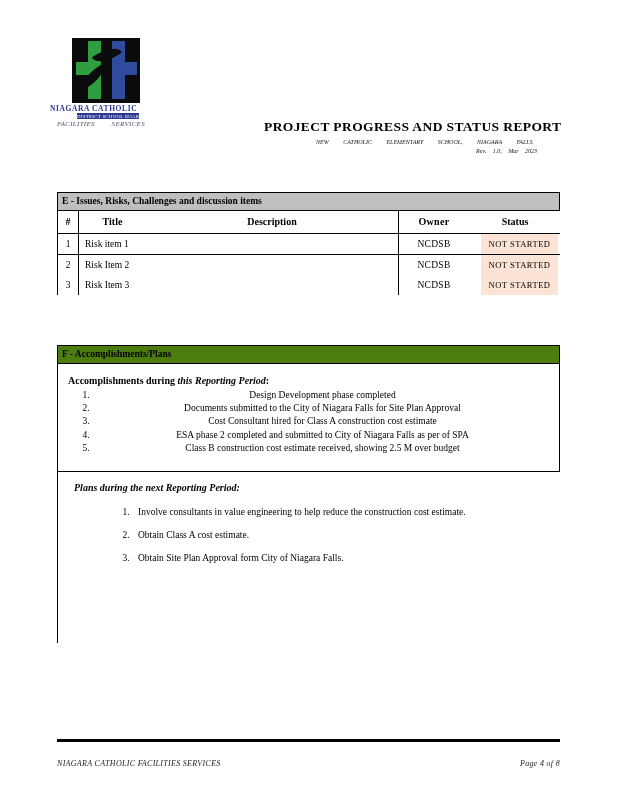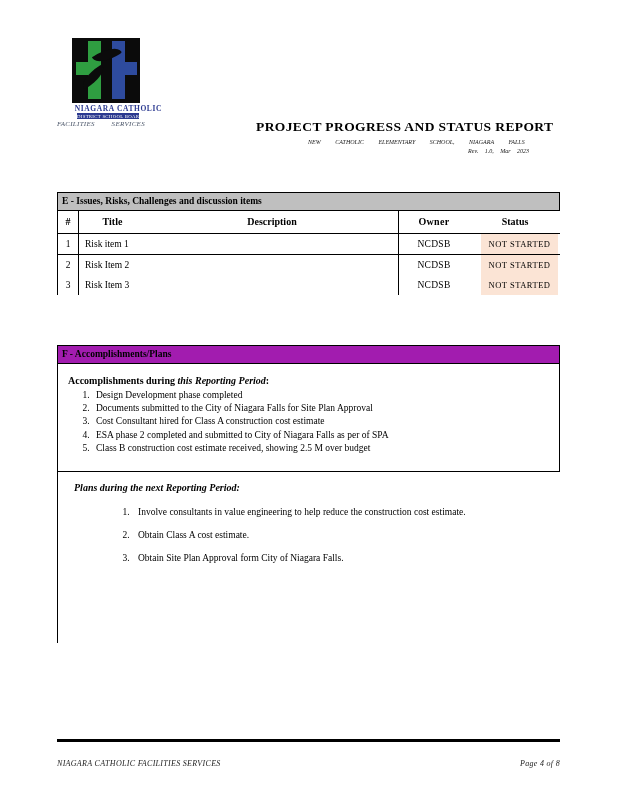--- a/index.html
+++ b/index.html
@@ -9,29 +9,29 @@
   
   .logo-square{position:absolute;left:72px;top:38px;width:68px;height:65px;background:#0b0b0b;}
   .cross{position:absolute;}
   .cross.gv{left:16px;top:3px;width:13px;height:58px;}
   .cross.gh{left:4px;top:24px;width:25px;height:13px;}
   .cross.bv{left:40px;top:3px;width:13px;height:58px;}
   .cross.bh{left:40px;top:24px;width:25px;height:13px;}
   .leaf{position:absolute;background:#0b0b0b;}
   .leaf.l1{left:21px;top:11px;width:28px;height:12px;border-radius:0 100% 10% 100%;transform:rotate(-32deg);}
   .leaf.l2{left:7px;top:33px;width:28px;height:12px;border-radius:100% 0 100% 10%;transform:rotate(-32deg);}
-  .logo-name{position:absolute;left:50px;top:104px;width:112px;text-align:right;
+  .logo-name{position:absolute;left:50px;top:104px;width:112px;text-align:left;
              font-size:7.5px;font-weight:bold;color:#2b3990;letter-spacing:0.6px;white-space:nowrap;}
   .logo-board{position:absolute;left:77px;top:113px;width:62px;background:#2b3990;color:#fff;
               font-size:4.8px;text-align:center;padding:0.5px 0;letter-spacing:0.3px;white-space:nowrap;}
   .logo-sub{position:absolute;left:57px;top:120px;width:88px;display:flex;justify-content:space-between;
             font-style:italic;font-size:7px;color:#4a5568;letter-spacing:0.3px;}
 
   
-  .title-block{position:absolute;left:256px;top:119px;width:290px;}
+  .title-block{position:absolute;left:264px;top:119px;width:290px;}
   .doc-title{font-size:13.5px;font-weight:bold;text-align:center;letter-spacing:0.4px;white-space:nowrap;margin:0;}
   .doc-subtitle{margin:4px 0 0 52px;width:224px;font-size:6px;font-style:italic;word-spacing:13px;
                 white-space:nowrap;color:#1a1a1a;}
   .doc-rev{margin:3px 17px 0 0;text-align:right;font-size:6px;font-style:italic;word-spacing:5px;color:#1a1a1a;}
 
   
   .sec-bar{position:absolute;left:57px;width:503px;height:19px;box-sizing:border-box;
            border:1px solid #000;font-size:9.5px;font-weight:bold;line-height:17px;padding-left:4px;}
   .sec-bar.e{top:192px;}
   .sec-bar.f{top:345px;}
@@ -53,21 +53,21 @@
                font-size:8.5px;letter-spacing:0.5px;margin-left:12px;}
   .e-row.head .c-status{display:block;text-align:center;}
 
   
   .acc-box{position:absolute;left:57px;top:364px;width:503px;height:108px;box-sizing:border-box;
            border-left:1px solid #000;border-right:1px solid #000;border-bottom:1px solid #000;
            padding:6px 10px 0 10px;}
   .acc-heading{font-size:10px;font-weight:bold;margin:5px 0 3px 0;}
   .acc-heading .it{font-style:italic;}
   ol.acc-list{margin:0;padding-left:24px;font-size:9.5px;line-height:13.2px;}
-  ol.acc-list li{padding-left:4px;}
+  ol.acc-list li{padding-left:4px;text-align:center;}
   .plans-box{position:absolute;left:57px;top:472px;width:503px;height:171px;box-sizing:border-box;
              border-left:1px solid #000;padding:10px 10px 0 16px;}
   .plans-heading{font-size:10px;font-weight:bold;font-style:italic;margin:0;}
   ol.plans-list{margin:14px 0 0 0;padding-left:58px;font-size:9.5px;}
   ol.plans-list li{padding-left:6px;margin-bottom:13px;}
 
   
   .footer{position:absolute;left:57px;top:739px;width:503px;border-top:3px solid #000;
           padding-top:17px;display:flex;justify-content:space-between;
           font-size:8px;font-style:italic;color:#222;letter-spacing:0.3px;}
@@ -133,21 +133,21 @@
       <div class="c-num">3</div>
       <div class="c-title">Risk Item 3</div>
       <div class="c-desc"></div>
       <div class="c-owner">NCDSB</div>
       <div class="c-status">
         <span class="status-fill" style="background-color: rgb(251, 228, 213);">NOT STARTED</span>
       </div>
     </div>
   </div>
 
-  <div class="sec-bar f" style="background-color: #a21caf;">F - Accomplishments/Plans</div>
+  <div class="sec-bar f" style="background-color: #4d7c0f;">F - Accomplishments/Plans</div>
 
   <div class="acc-box">
     <div class="acc-heading">
       <span>Accomplishments during </span><span class="it">this Reporting Period</span><span>:</span>
     </div>
     <ol class="acc-list">
       <li>Design Development phase completed</li>
       <li>Documents submitted to the City of Niagara Falls for Site Plan Approval</li>
       <li>Cost Consultant hired for Class A construction cost estimate</li>
       <li>ESA phase 2 completed and submitted to City of Niagara Falls as per of SPA</li>

